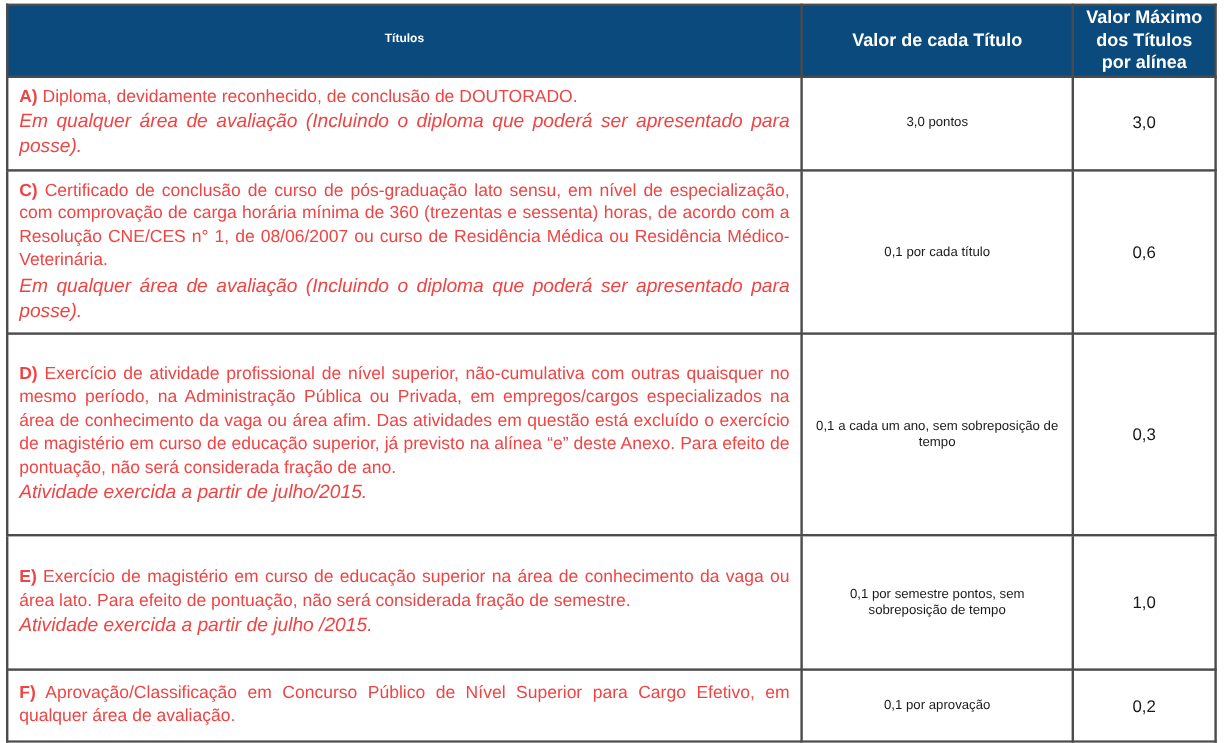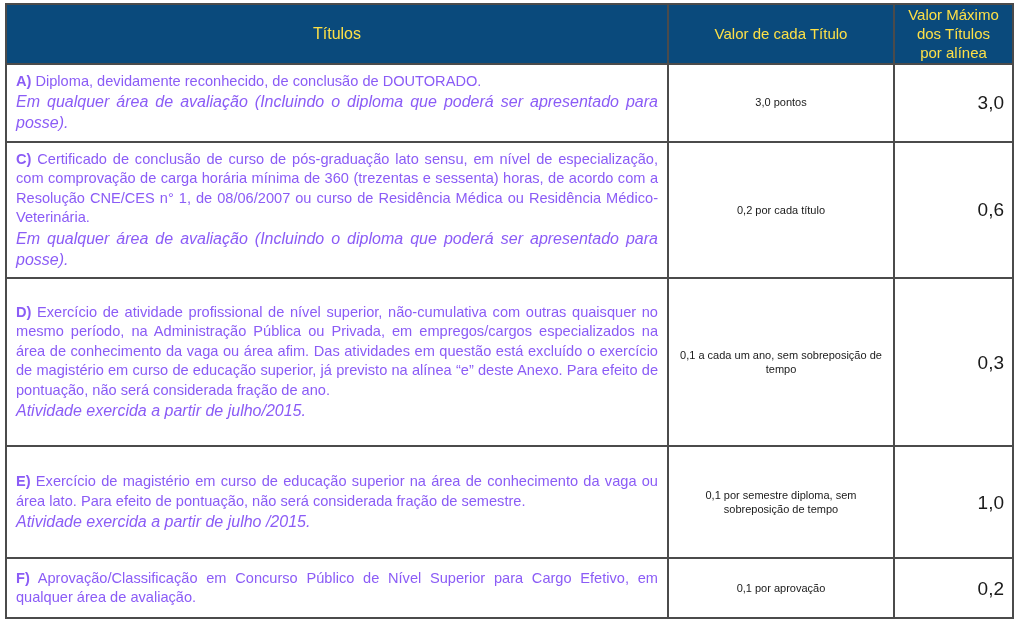--- a/index.html
+++ b/index.html
@@ -32,37 +32,37 @@
     vertical-align: middle;
     padding: 0;
   }
   
   col.c-desc  { width: 662px; }
   col.c-val   { width: 226px; }
   col.c-max   { width: 119px; }
 
   thead th {
     background: #0a4a7c;
-    color: #fde047;
-    font-weight: normal;
+    color: #ffffff;
+    font-weight: bold;
     text-align: center;
     font-size: 15.5px;
     line-height: 1.28;
     padding: 6px 4px;
     height: 56px;
     border-color: #3a3a3a;
   }
-  thead th.h-desc { font-size: 16px; }
+  thead th.h-desc { font-size: 10px; }
   thead th.h-val  { font-size: 15px; margin-left: 40px; }
   thead th.h-max  { font-size: 15px; }
 
   td.desc {
     text-align: justify;
     text-align-last: left;
-    color: #8b5cf6;
+    color: #ef4444;
     font-size: 14.6px;
     line-height: 1.34;
     padding: 7px 9px 7px 9px;
     vertical-align: middle;
   }
   td.desc .main { display: block; }
   td.desc .letter { font-weight: bold; }
   td.desc .note {
     display: block;
     font-style: italic;
@@ -71,21 +71,21 @@
     margin-top: 1px;
   }
 
   td.val, td.max {
     text-align: center;
     color: #1a1a1a;
     font-size: 11px;
     line-height: 1.35;
     padding: 6px 8px;
   }
-  td.max { font-size: 19px; text-align: right; }
+  td.max { font-size: 14px; }
 
   
   tr.row-a td, tr.row-b td { height: 45px; }
   tr.row-c td { height: 110px; margin-left: 33px; }
   tr.row-d td { height: 152px; }
   tr.row-e td { height: 96px; }
   tr.row-f td { height: 44px; }
 </style>
 </head>
 <body>
@@ -115,37 +115,37 @@
           <span class="note">Em qualquer área de avaliação (Incluindo o diploma que poderá ser apresentado para posse).</span>
         </td>
         <td class="val">3,0 pontos</td>
         <td class="max">3,0</td>
       </tr>
       <tr class="row-c">
         <td class="desc">
           <span class="main"><span class="letter">C)</span> <span>Certificado de conclusão de curso de pós-graduação lato sensu, em nível de especialização, com comprovação de carga horária mínima de 360 (trezentas e sessenta) horas, de acordo com a Resolução CNE/CES n° 1, de 08/06/2007 ou curso de Residência Médica ou Residência Médico-Veterinária.</span></span>
           <span class="note">Em qualquer área de avaliação (Incluindo o diploma que poderá ser apresentado para posse).</span>
         </td>
-        <td class="val">0,2 por cada título</td>
+        <td class="val">0,1 por cada título</td>
         <td class="max">0,6</td>
       </tr>
       <tr class="row-d">
         <td class="desc">
           <span class="main"><span class="letter">D)</span> <span>Exercício de atividade profissional de nível superior, não-cumulativa com outras quaisquer no mesmo período, na Administração Pública ou Privada, em empregos/cargos especializados na área de conhecimento da vaga ou área afim. Das atividades em questão está excluído o exercício de magistério em curso de educação superior, já previsto na alínea “e” deste Anexo. Para efeito de pontuação, não será considerada fração de ano.</span></span>
           <span class="note">Atividade exercida a partir de julho/2015.</span>
         </td>
         <td class="val">0,1 a cada um ano, sem sobreposição de tempo</td>
         <td class="max">0,3</td>
       </tr>
       <tr class="row-e">
         <td class="desc">
           <span class="main"><span class="letter">E)</span> <span>Exercício de magistério em curso de educação superior na área de conhecimento da vaga ou área lato. Para efeito de pontuação, não será considerada fração de semestre.</span></span>
           <span class="note">Atividade exercida a partir de julho /2015.</span>
         </td>
-        <td class="val">0,1 por semestre diploma, sem sobreposição de tempo</td>
+        <td class="val">0,1 por semestre pontos, sem sobreposição de tempo</td>
         <td class="max">1,0</td>
       </tr>
       <tr class="row-f">
         <td class="desc">
           <span class="main"><span class="letter">F)</span> <span>Aprovação/Classificação em Concurso Público de Nível Superior para Cargo Efetivo, em qualquer área de avaliação. </span></span>
         </td>
         <td class="val">0,1 por aprovação</td>
         <td class="max">0,2</td>
       </tr>
     </tbody>

